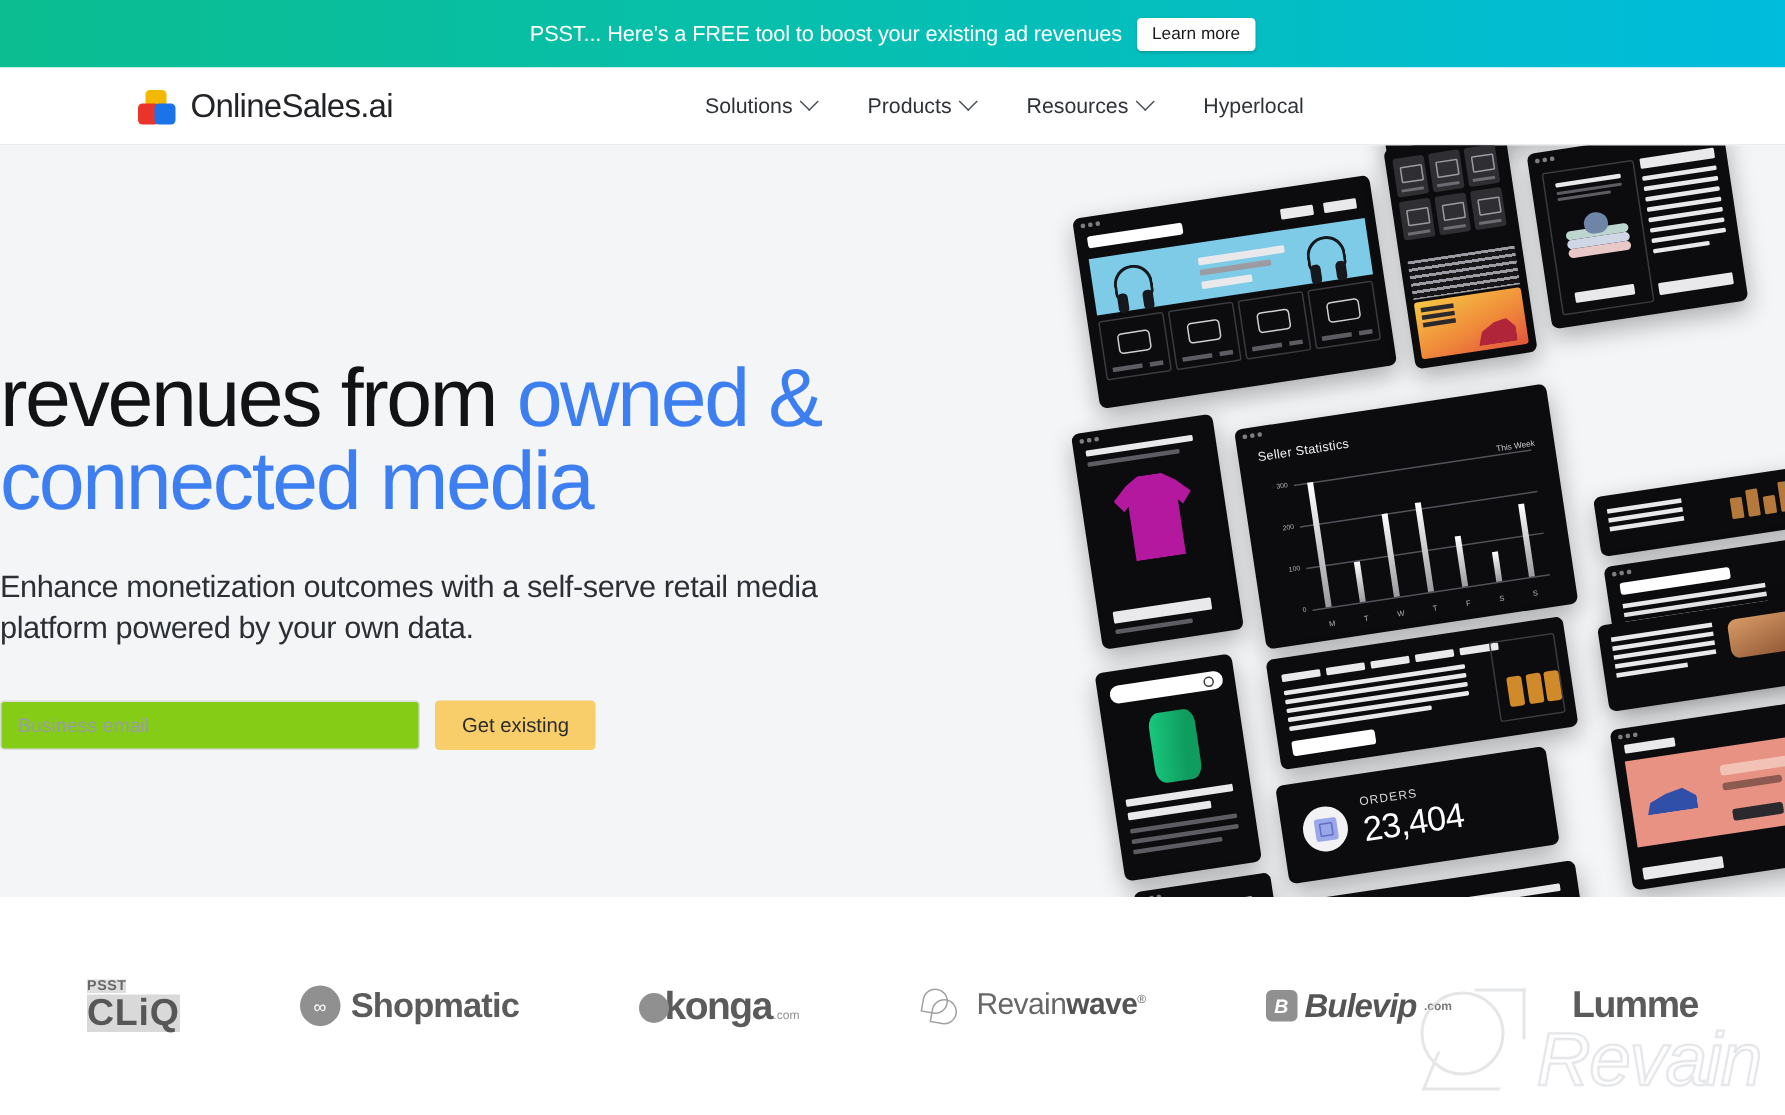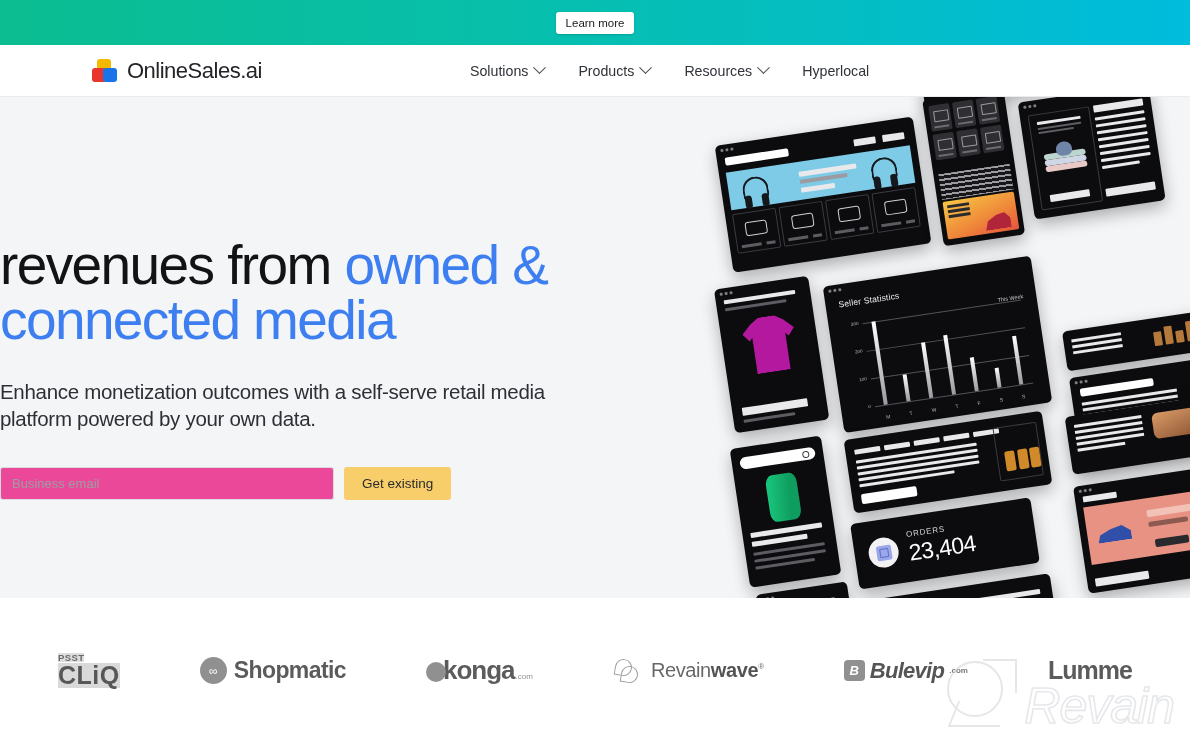--- a/index.html
+++ b/index.html
@@ -50,21 +50,21 @@
     width: 100%;
     background: #ffffff;
     display: flex;
     align-items: center;
     border-bottom: 1px solid #ececec;
   }
   .brand {
     position: absolute;
     left: 92px;
     display: flex;
-    align-items: center;
+    align-items: flex-end;
     gap: 9px;
     cursor: pointer;
   }
   .brand-mark { width: 26px; height: 24px; position: relative; flex: none; }
   .hex { position: absolute; width: 14px; height: 14px; border-radius: 3px; }
   .hex-top { background:#f5b800; left: 5px; top: 0px; }
   .hex-left { background:#e8342a; left: 0px; top: 9px; }
   .hex-right { background:#1a73e8; left: 11px; top: 9px; }
   .brand-name {
     font-size: 22px;
@@ -139,24 +139,24 @@
     letter-spacing: -0.3px;
     max-width: 548px;
   }
   .hero-form {
     margin-top: 34px;
     display: flex;
     align-items: center;
     gap: 10px;
   }
   .email-input {
-    width: 334px;
+    width: 280px;
     height: 33px;
     border: 1px solid #d9dbde;
-    background: #ec4899;
+    background: #84cc16;
     border-radius: 3px;
     padding: 0 11px;
     font-size: 13px;
     color: #2c3035;
     font-family: "Liberation Sans", sans-serif;
     outline: none;
   }
   .email-input::placeholder { color: #9a9ea4; }
   .start-btn {
     background: #f8ce6b;
@@ -368,20 +368,21 @@
     -webkit-text-stroke: 1.6px #d2d5d9;
     font-family: "Liberation Sans", sans-serif;
   }
 </style>
 </head>
 <body>
 
 <div class="page">
 
   <div class="promo-banner">
+    <span class="promo-text">PSST... Here's a FREE tool to boost your existing ad revenues</span>
     <button class="promo-btn">Learn more</button>
   </div>
 
   <header class="site-header">
     <div class="brand">
       <span class="brand-mark">
         <i class="hex hex-top"></i>
           <i class="hex hex-left"></i>
           <i class="hex hex-right"></i>
       </span>

